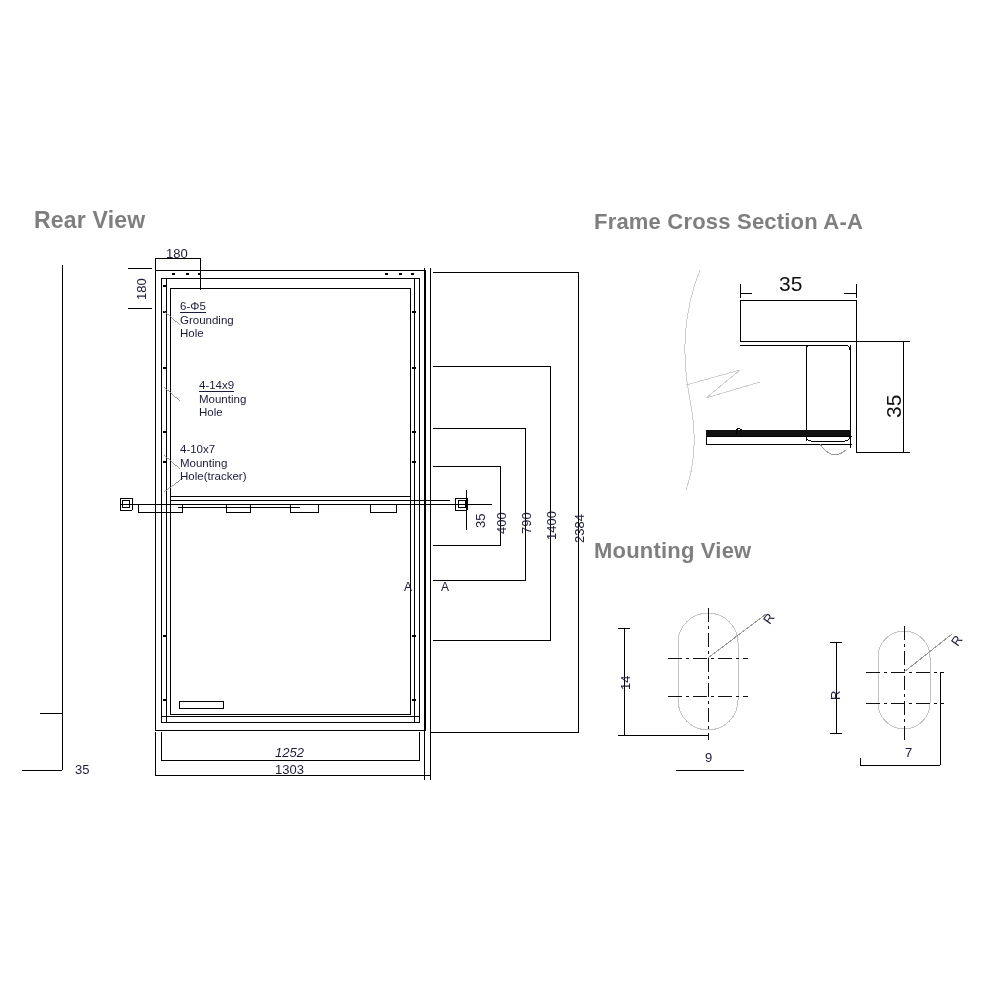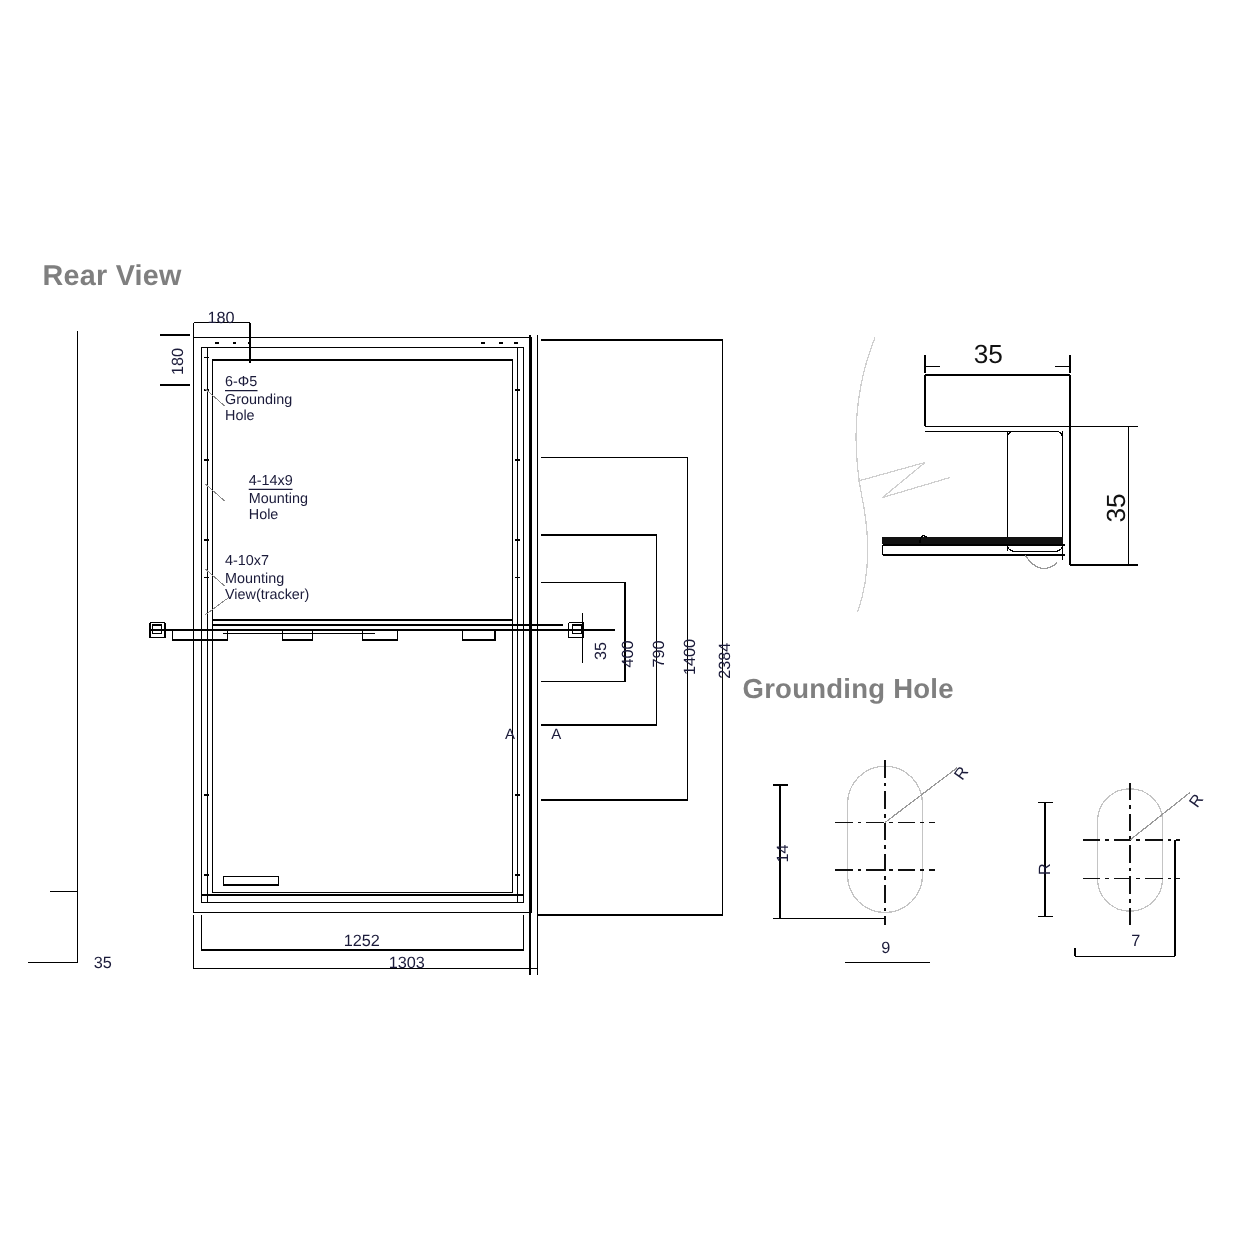--- a/index.html
+++ b/index.html
@@ -18,21 +18,22 @@
   .note b{font-weight:normal;border-bottom:1px solid #1b1b3a;padding-bottom:0px;}
   .big{font-size:21px;color:#111;}
   .sectmark{position:absolute;font-size:12px;color:#1b1b3a;}
 </style>
 </head>
 <body>
 
 <div class="stage">
 
   <div class="title" id="title-rear">Rear View</div>
-  <div class="title" id="title-mhole">Grounding Hole</div>
+  <div class="title" id="title-xsec">Frame Cross Section A-A</div>
+  <div class="title" id="title-mhole">Mounting View</div>
 
   <svg xmlns="http://www.w3.org/2000/svg">
     <g stroke="#000" fill="none" stroke-width="1" shape-rendering="crispEdges">
 
       <g>
         <line x1="62" y1="265" x2="62" y2="770"></line>
         <line x1="40" y1="713" x2="62" y2="713"></line>
         <line x1="22" y1="770" x2="62" y2="770"></line>
       </g>
 
@@ -234,40 +235,40 @@
 
   <div class="dimtxt" style="left:166px;top:246px;">180</div>
   <div class="dimtxt v" style="left:134px;top:300px;">180</div>
 
   <div class="dimtxt v" style="left:473px;top:528px;">35</div>
   <div class="dimtxt v" style="left:494px;top:534px;">400</div>
   <div class="dimtxt v" style="left:519px;top:534px;">790</div>
   <div class="dimtxt v" style="left:544px;top:540px;">1400</div>
   <div class="dimtxt v" style="left:572px;top:543px;">2384</div>
 
-  <div class="dimtxt" style="left:275px;top:745px;">1252</div>
-  <div class="dimtxt" style="left:275px;top:762px;margin-left:36px;">1303</div>
+  <div class="dimtxt" style="left:275px;top:745px;font-style:italic;">1252</div>
+  <div class="dimtxt" style="left:275px;top:762px;">1303</div>
   <div class="dimtxt" style="left:75px;top:762px;">35</div>
 
   <div class="note" style="left:180px;top:300px;">
     <b>6-Φ5</b><br>
     <span>Grounding</span><br>
     <span>Hole</span>
   </div>
 
   <div class="note" style="left:180px;top:379px;margin-left:19px;">
     <b>4-14x9</b><br>
     <span>Mounting</span><br>
     <span>Hole</span>
   </div>
 
   <div class="note" style="left:180px;top:443px;">
     <span>4-10x7</span><br>
     <span>Mounting</span><br>
-    <span>View(tracker)</span>
+    <span>Hole(tracker)</span>
   </div>
 
   <div class="sectmark" style="left:404px;top:580px;">A</div>
   <div class="sectmark" style="left:441px;top:580px;">A</div>
 
   <div class="dimtxt big" style="left:779px;top:272px;">35</div>
   <div class="dimtxt big v" style="left:882px;top:418px;">35</div>
 
   <div class="dimtxt v" style="left:618px;top:690px;">14</div>
   <div class="dimtxt" style="left:705px;top:750px;">9</div>

